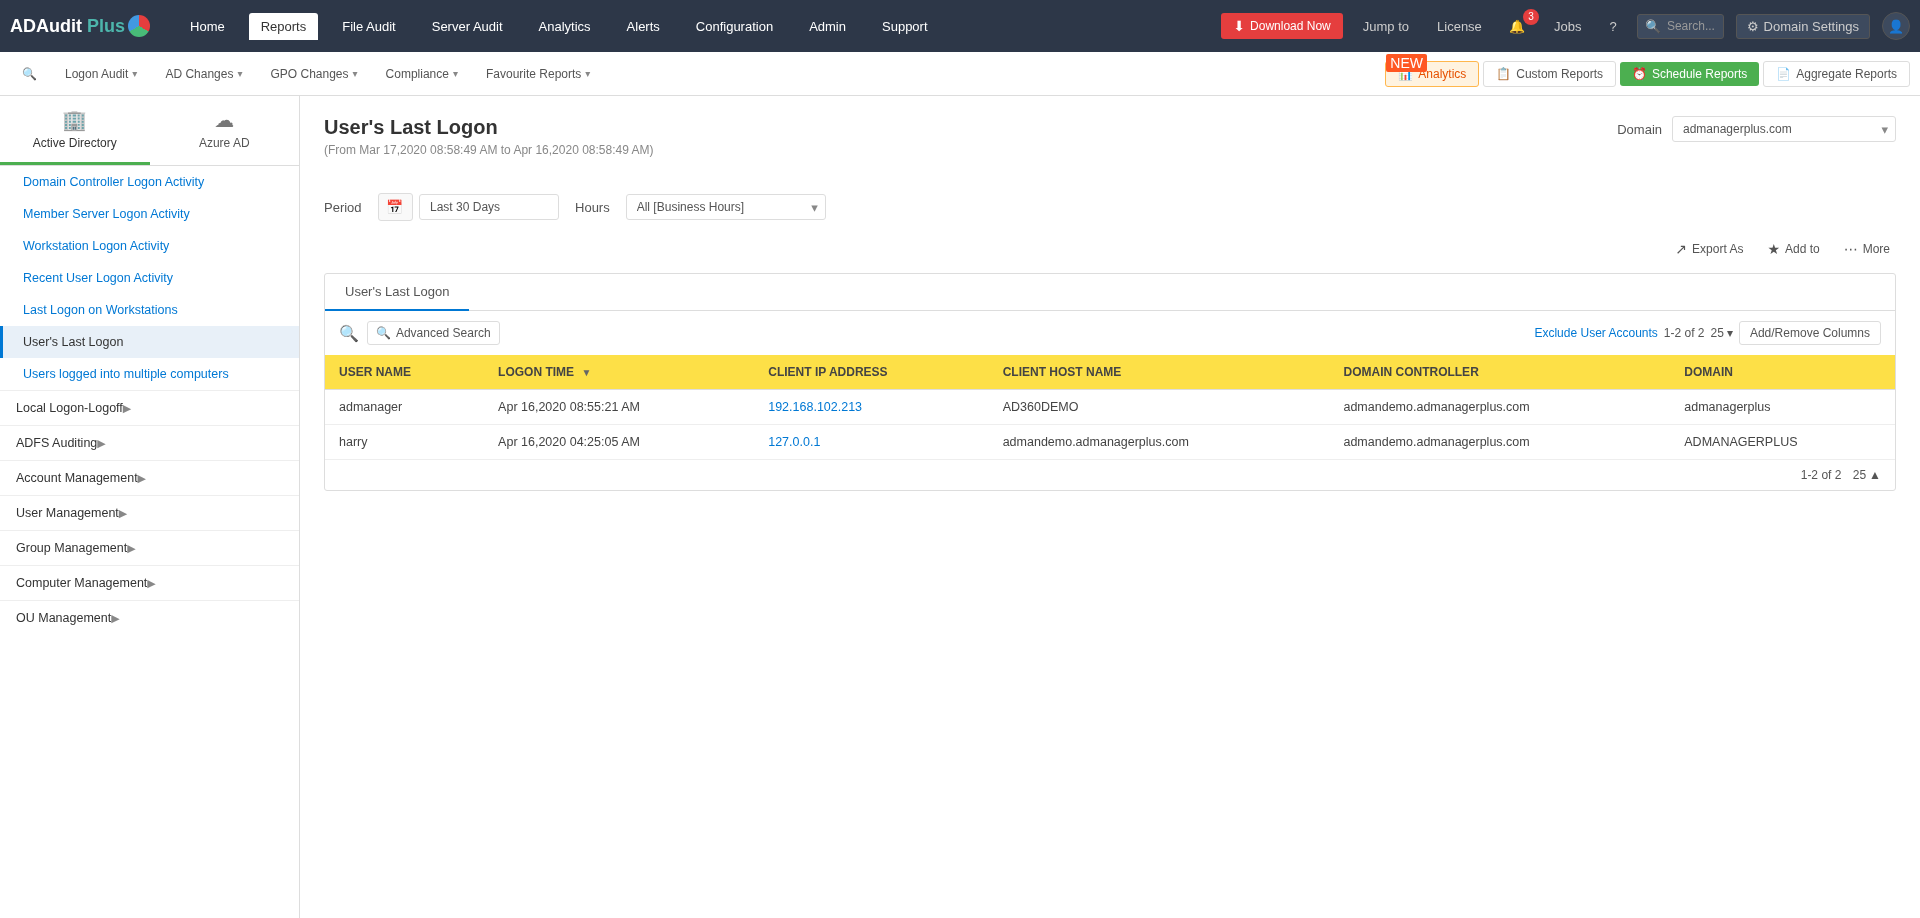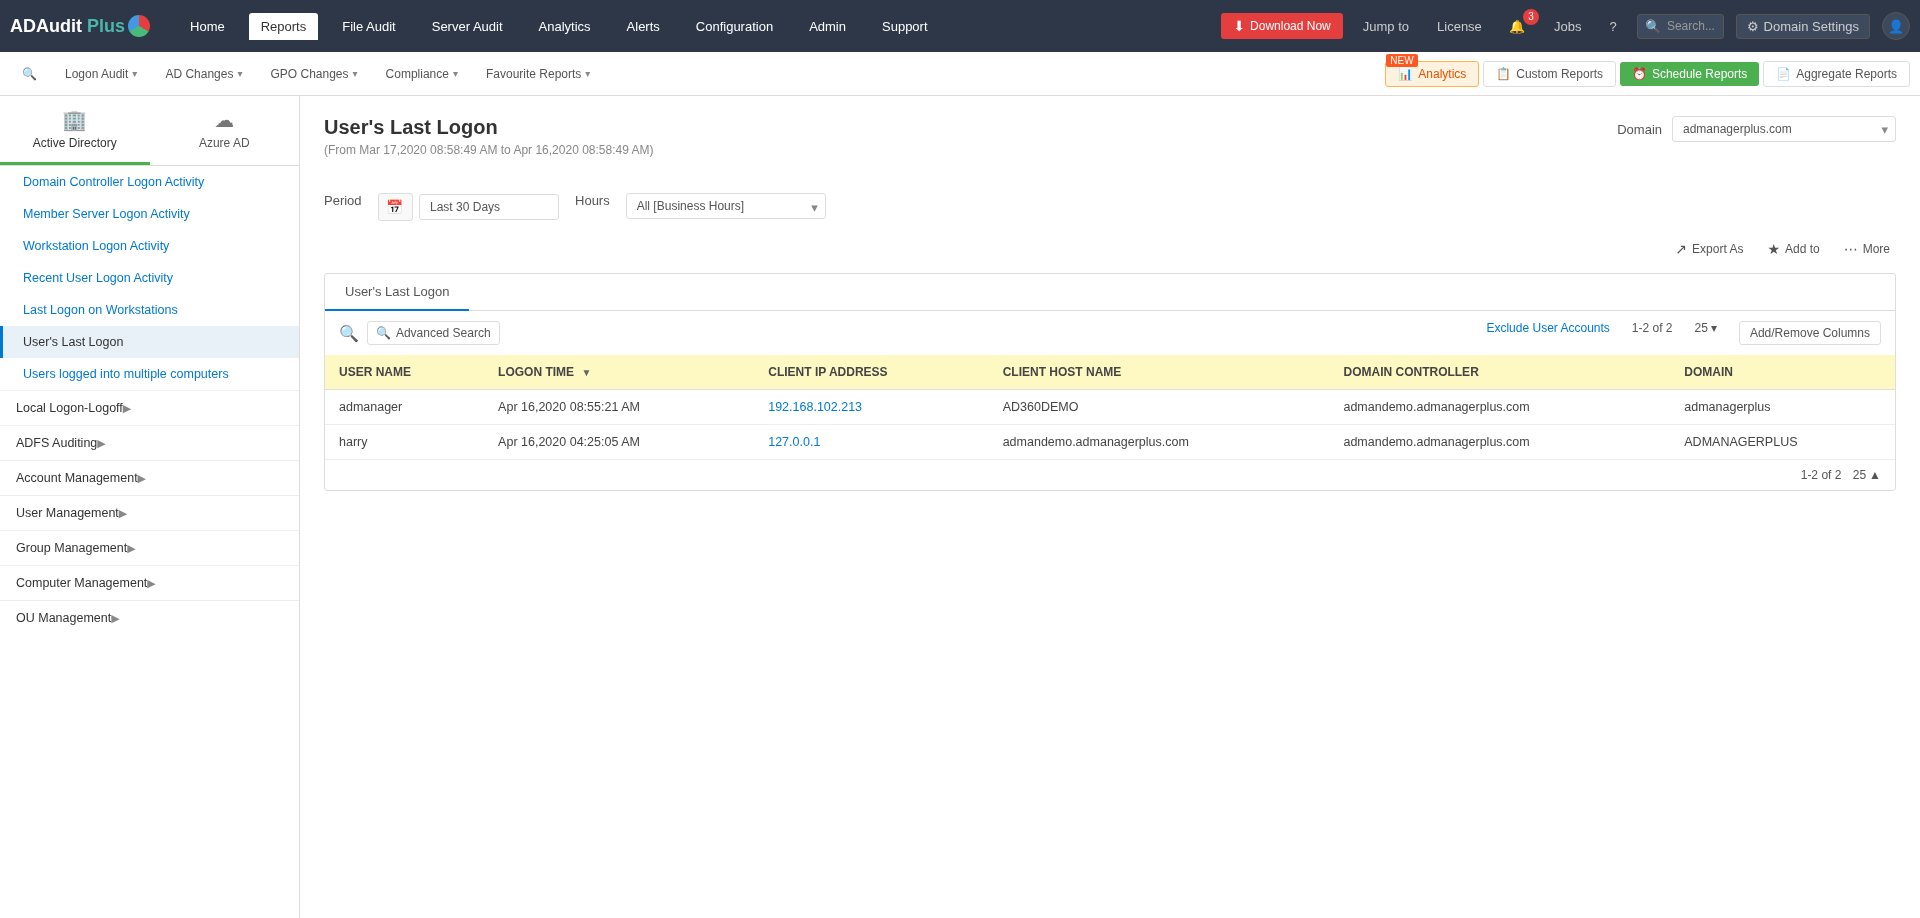--- a/index.html
+++ b/index.html
@@ -145,21 +145,21 @@
       align-items: center;
       gap: 5px;
       white-space: nowrap;
       position: relative;
     }
     .new-badge {
       position: absolute;
       top: -8px; left: 0;
       background: #ff5722;
       color: #fff;
-      font-size: 10px;
+      font-size: 14px;
       padding: 1px 4px;
       border-radius: 2px;
     }
     .custom-reports-btn {
       border: 1px solid #ddd;
       border-radius: 3px;
       padding: 5px 12px;
       cursor: pointer;
       font-size: 12px;
       color: #555;
@@ -272,20 +272,21 @@
       color: #333;
       margin-bottom: 4px;
     }
     .report-subtitle {
       font-size: 12px;
       color: #888;
       margin-bottom: 20px;
     }
     .report-controls {
       display: flex;
+      align-items: center;
       gap: 16px;
       margin-bottom: 16px;
     }
     .control-label {
       font-size: 13px;
       color: #555;
       font-weight: 500;
     }
     .period-control {
       display: flex;
@@ -424,22 +425,22 @@
       gap: 5px;
       font-size: 12px;
       color: #555;
       cursor: pointer;
       padding: 4px 8px;
       border: 1px solid #ddd;
       border-radius: 3px;
     }
     .table-meta {
       display: flex;
-      align-items: flex-start;
-      gap: 22px;
+      align-items: center;
+      gap: 6px;
       font-size: 12px;
     }
     .exclude-link {
       color: #0078d4;
       cursor: pointer;
     }
     .page-info { color: #555; }
     .per-page {
       display: flex;
       align-items: center;
@@ -455,21 +456,21 @@
       color: #555;
       cursor: pointer;
       background: #fff;
     }
     .data-table {
       width: 100%;
       border-collapse: collapse;
       font-size: 12.5px;
     }
     .data-table thead tr {
-      background: #fef9c3;
+      background: #fde047;
     }
     .data-table th {
       padding: 10px 14px;
       text-align: left;
       font-weight: 600;
       font-size: 12px;
       color: #444;
       border-bottom: 1px solid #ddd;
       white-space: nowrap;
     }

